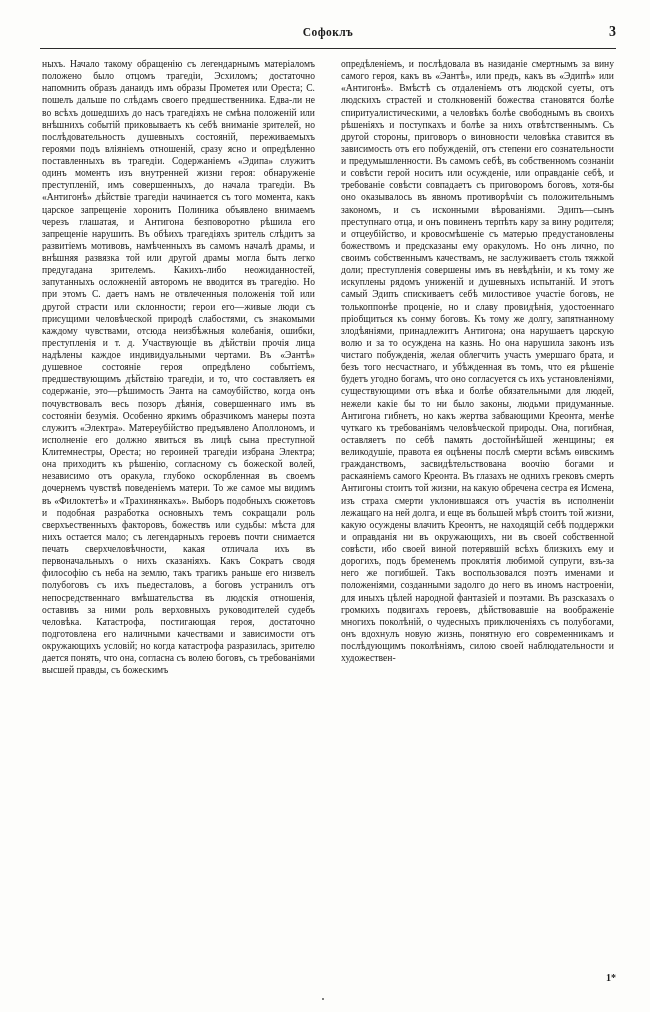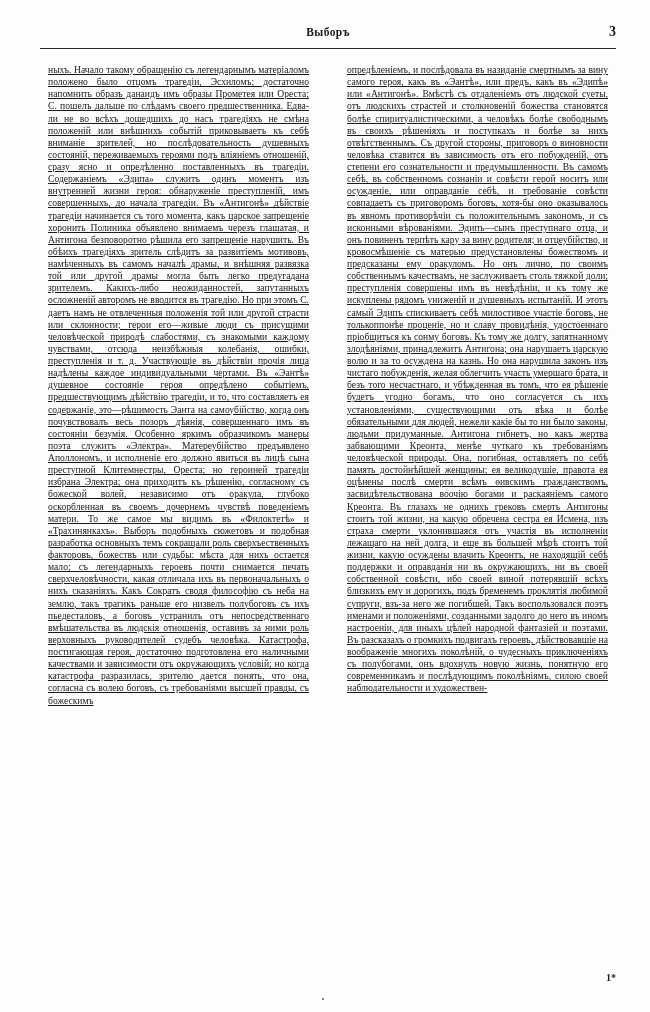--- a/index.html
+++ b/index.html
@@ -66,23 +66,22 @@
   .col {
     width: 277px;
     font-size: 9.6px;
     line-height: 1.265;
     text-align: justify;
     text-justify: inter-word;
     hyphens: manual;
     font-family: "Liberation Serif", serif;
   }
   .col p {
-    margin: 8px;
+    margin: 2px;
     text-indent: 12px;
-    text-decoration: underline;
   }
   .col p.first {
     text-indent: 0;
   }
   .footer {
     position: absolute;
     right: 34px;
     top: 972px;
     font-size: 10px;
     font-weight: bold;
@@ -96,21 +95,21 @@
     background: #555;
     border-radius: 50%;
   }
 </style>
 </head>
 <body>
 
 <div class="page">
 
   <div class="header">
-    <div class="header-title">Выборъ</div>
+    <div class="header-title">Софоклъ</div>
     <div class="header-folio">3</div>
   </div>
 
   <div class="rule"></div>
 
   <div class="columns">
     <div class="col">
       <p class="first">ныхъ. Начало такому обращенію съ легендарнымъ матеріаломъ положено было отцомъ трагедіи, Эсхиломъ; достаточно напомнить образъ данаидъ имъ образы Прометея или Ореста; С. пошелъ дальше по слѣдамъ своего предшественника. Едва-ли не во всѣхъ дошедшихъ до насъ трагедіяхъ не смѣна положеній или внѣшнихъ событій приковываетъ къ себѣ вниманіе зрителей, но послѣдовательность душевныхъ состояній, переживаемыхъ героями подъ вліяніемъ отношеній, сразу ясно и опредѣленно поставленныхъ въ трагедіи. Содержаніемъ «Эдипа» служитъ одинъ моментъ изъ внутренней жизни героя: обнаруженіе преступленій, имъ совершенныхъ, до начала трагедіи. Въ «Антигонѣ» дѣйствіе трагедіи начинается съ того момента, какъ царское запрещеніе хоронить Полиника объявлено внимаемъ черезъ глашатая, и Антигона безповоротно рѣшила его запрещеніе нарушить. Въ обѣихъ трагедіяхъ зритель слѣдитъ за развитіемъ мотивовъ, намѣченныхъ въ самомъ началѣ драмы, и внѣшняя развязка той или другой драмы могла быть легко предугадана зрителемъ. Какихъ-либо неожиданностей, запутанныхъ осложненій авторомъ не вводится въ трагедію. Но при этомъ С. даетъ намъ не отвлеченныя положенія той или другой страсти или склонности; герои его—живые люди съ присущими человѣческой природѣ слабостями, съ знакомыми каждому чувствами, отсюда неизбѣжныя колебанія, ошибки, преступленія и т. д. Участвующіе въ дѣйствіи прочія лица надѣлены каждое индивидуальными чертами. Въ «Эантѣ» душевное состояніе героя опредѣлено событіемъ, предшествующимъ дѣйствію трагедіи, и то, что составляетъ ея содержаніе, это—рѣшимость Эанта на самоубійство, когда онъ почувствовалъ весь позоръ дѣянія, совершеннаго имъ въ состояніи безумія. Особенно яркимъ образчикомъ манеры поэта служитъ «Электра». Матереубійство предъявлено Аполлономъ, и исполненіе его должно явиться въ лицѣ сына преступной Клитемнестры, Ореста; но героиней трагедіи избрана Электра; она приходитъ къ рѣшенію, согласному съ божеской волей, независимо отъ оракула, глубоко оскорбленная въ своемъ дочернемъ чувствѣ поведеніемъ матери. То же самое мы видимъ въ «Филоктетѣ» и «Трахинянкахъ». Выборъ подобныхъ сюжетовъ и подобная разработка основныхъ темъ сокращали роль сверхъественныхъ факторовъ, божествъ или судьбы: мѣста для нихъ остается мало; съ легендарныхъ героевъ почти снимается печать сверхчеловѣчности, какая отличала ихъ въ первоначальныхъ о нихъ сказаніяхъ. Какъ Сократъ сводя философію съ неба на землю, такъ трагикъ раньше его низвелъ полубоговъ съ ихъ пьедесталовъ, а боговъ устранилъ отъ непосредственнаго вмѣшательства въ людскія отношенія, оставивъ за ними роль верховныхъ руководителей судебъ человѣка. Катастрофа, постигающая героя, достаточно подготовлена его наличными качествами и зависимости отъ окружающихъ условій; но когда катастрофа разразилась, зрителю дается понять, что она, согласна съ волею боговъ, съ требованіями высшей правды, съ божескимъ</p>
     </div>
     <div class="col">

